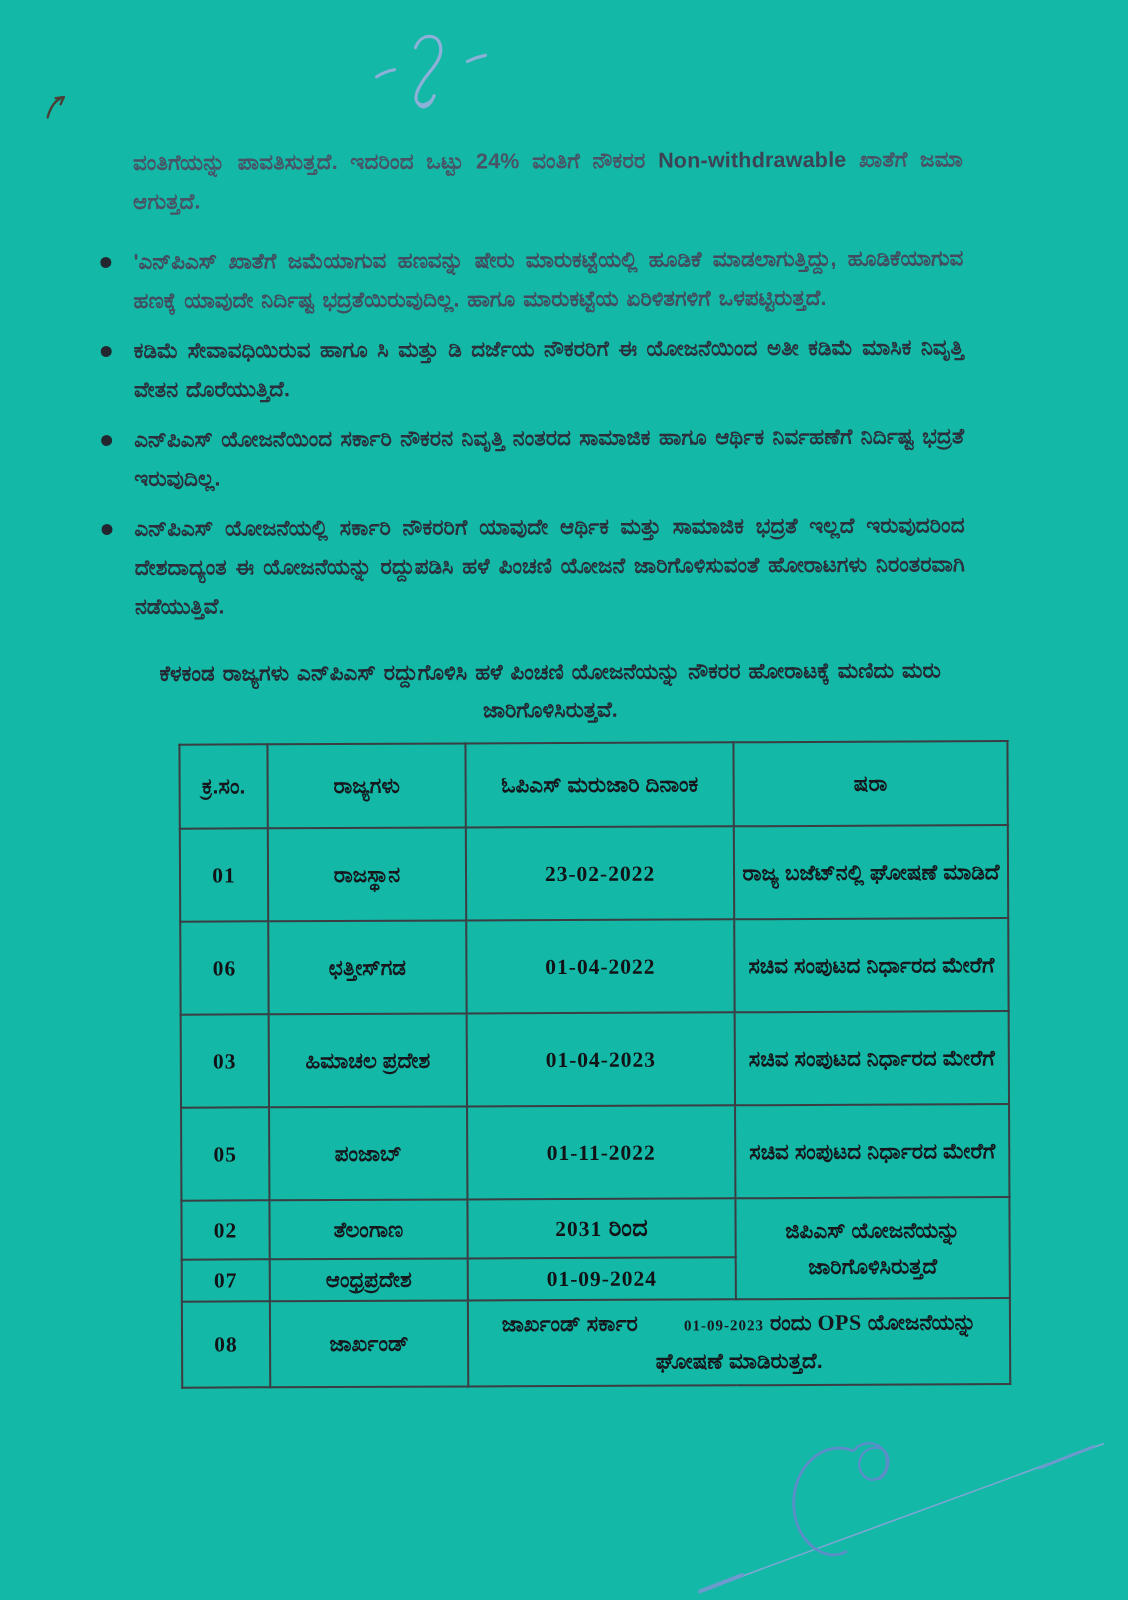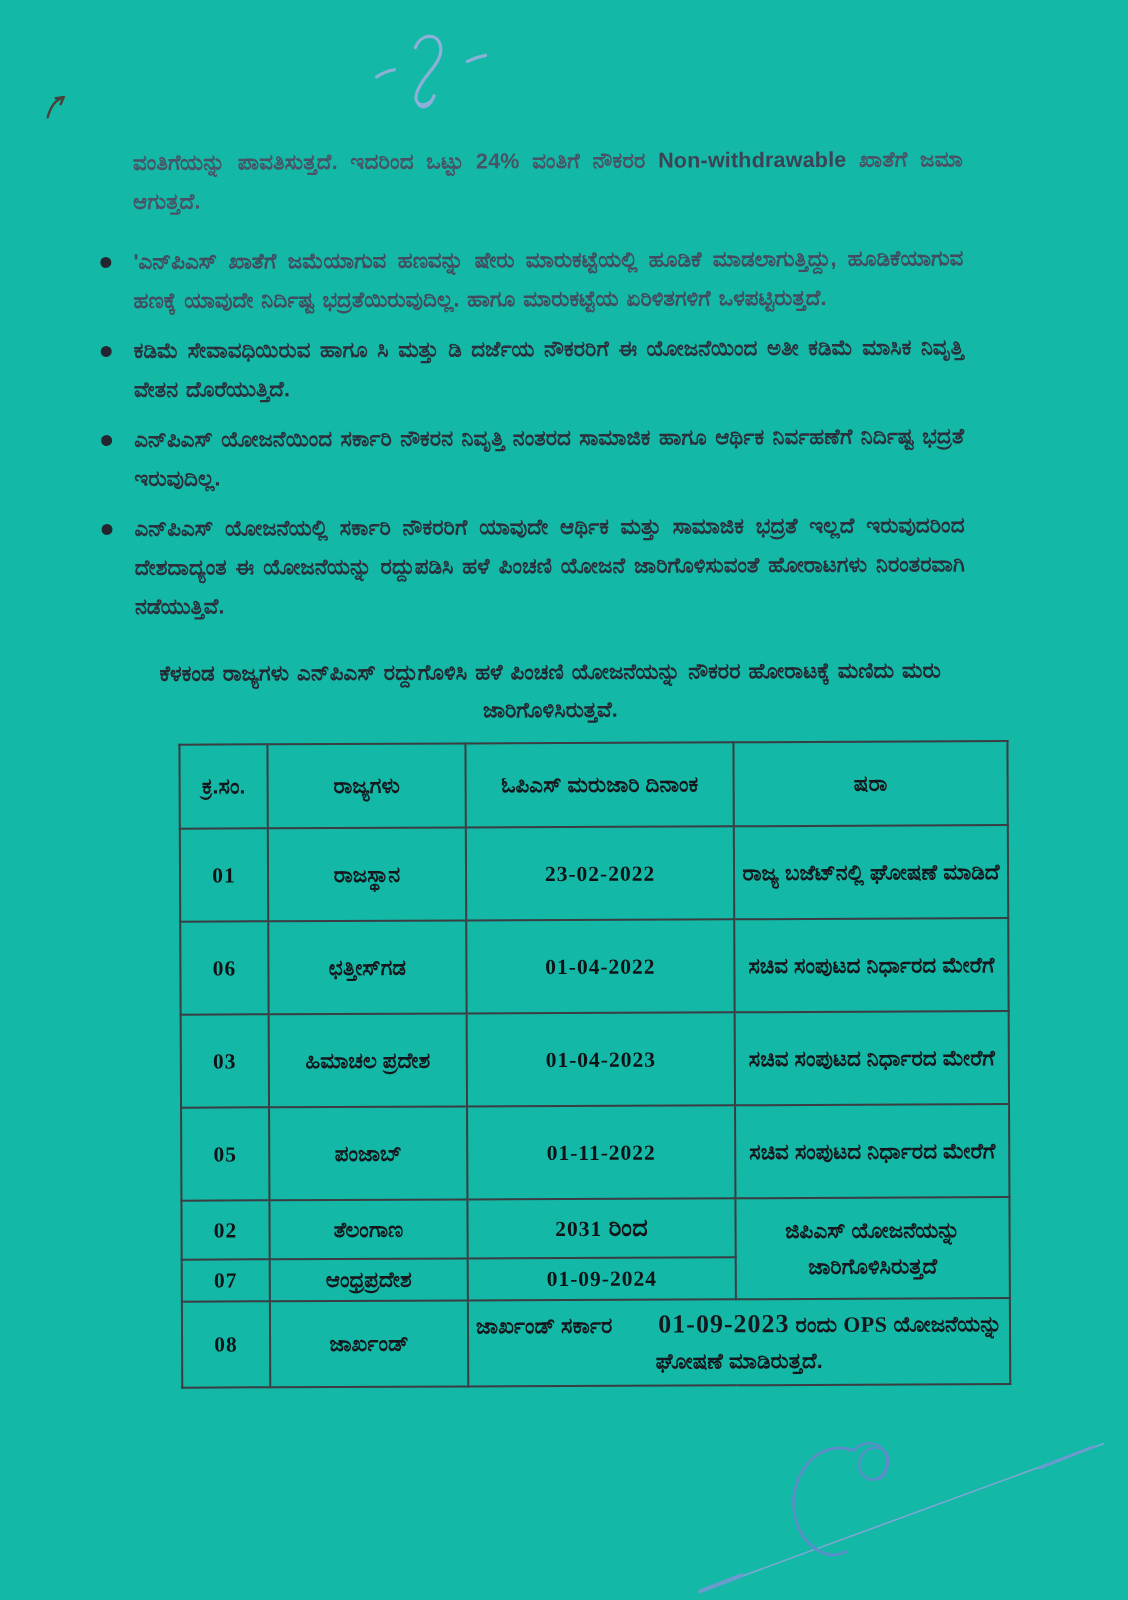--- a/index.html
+++ b/index.html
@@ -60,21 +60,21 @@
   .col-sl{width:88px;}   .col-state{width:198px;}
   .col-date{width:268px;}.col-remark{width:274px;}
   .rh-header{height:84px;} .rh-tall{height:93px;} .rh-mid{height:59px;}
   .rh-short{height:38px;}  .rh-last{height:86px;}
   .cell-num,.cell-date{
     font-family:"Liberation Serif",serif;font-weight:bold;
     font-size:24px;letter-spacing:1px;color:#101216;
   }
   .cell-date .kn{font-family:"Liberation Sans",sans-serif;font-size:24px;letter-spacing:.2px;}
   .merged-cell .cell-date-inline{
-    font-family:"Liberation Serif",serif;font-size:26px;letter-spacing:1px;margin-left:40px;
+    font-family:"Liberation Serif",serif;font-size:15px;letter-spacing:1px;margin-left:40px;
   }
   .merged-cell .ops-inline{font-family:"Liberation Serif",serif;font-size:22px;letter-spacing:.5px;text-align:right;}
 
   
   .signature-svg{position:absolute;left:638px;top:1422px;width:490px;height:178px;}
 </style>
 </head>
 <body>
 
 <div class="page">

